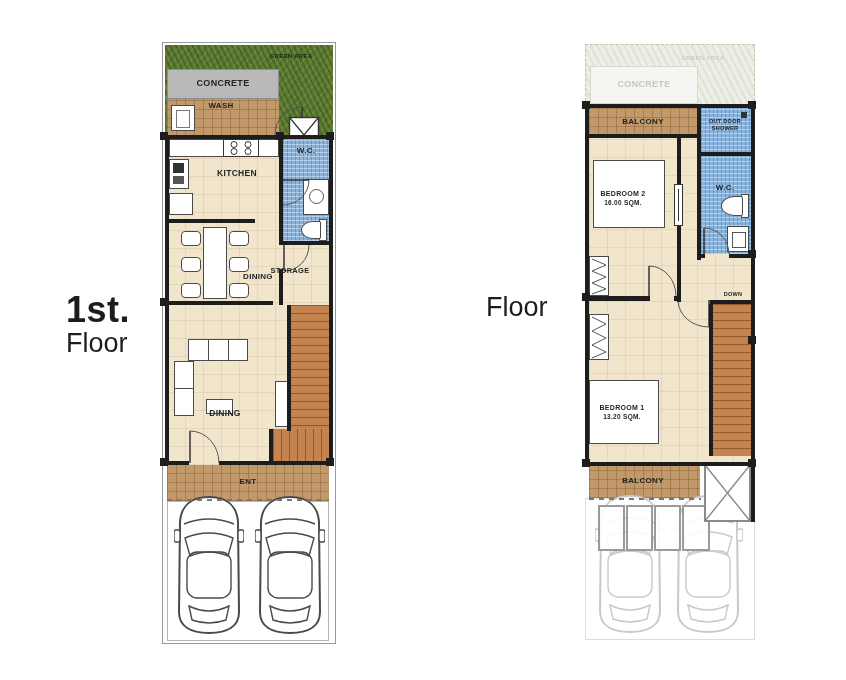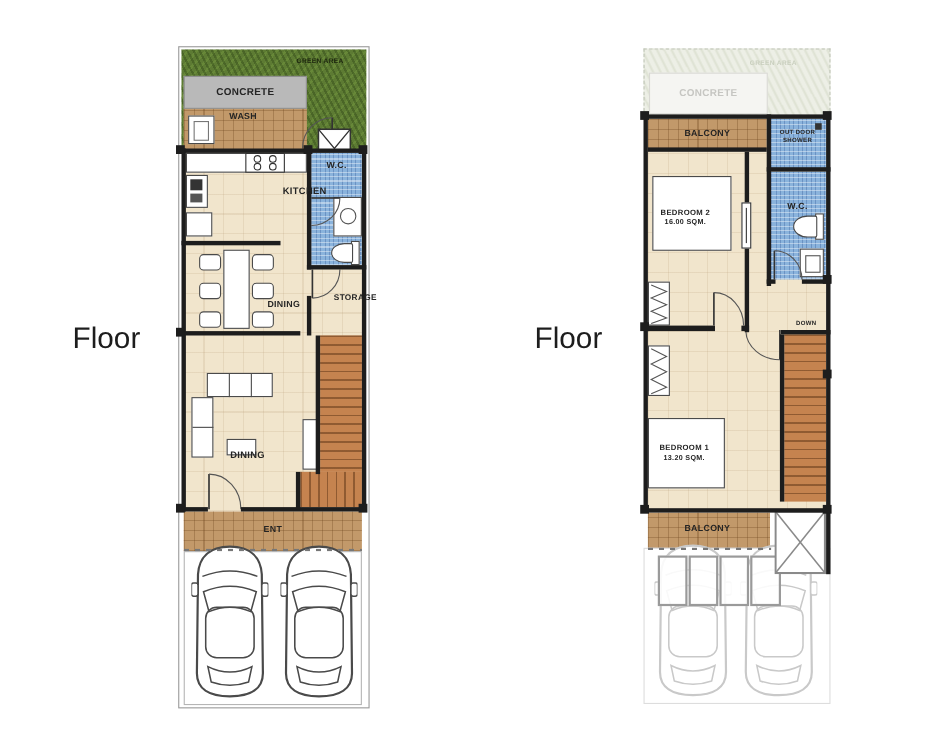--- a/index.html
+++ b/index.html
@@ -55,20 +55,21 @@
       <path d="M15 112 Q35 122 55 112 L52 126 Q35 132 18 126 Z" fill="none" stroke="currentColor" stroke-width="1.4"></path>
       <rect x="0" y="36" width="6" height="12" rx="2" fill="#fff" stroke="currentColor" stroke-width="1.4"></rect>
       <rect x="64" y="36" width="6" height="12" rx="2" fill="#fff" stroke="currentColor" stroke-width="1.4"></rect>
     </symbol>
   </defs>
 </svg>
 
 <div id="canvas">
 
   <div class="title" style="left:66px;top:292px;">
+    <div class="big">1st.</div>
     <div class="small">Floor</div>
   </div>
 
   <div class="title" style="left:486px;top:292px;">
     <div class="small">Floor</div>
   </div>
 
   <div class="plan" style="left:162px;top:42px;border:1px solid #999;">
 
     <div class="abs grass" style="left:2px;top:2px;width:168px;height:92px;"></div>
@@ -109,32 +110,32 @@
       <circle cx="11" cy="5.5" r="3" fill="none" stroke="#333"></circle>
         <circle cx="25" cy="5.5" r="3" fill="none" stroke="#333"></circle>
       <circle cx="11" cy="12.5" r="3" fill="none" stroke="#333"></circle>
         <circle cx="25" cy="12.5" r="3" fill="none" stroke="#333"></circle>
     </svg>
     <div class="furn" style="left:6px;top:116px;width:20px;height:30px;">
       <div style="position:absolute;left:3px;top:3px;width:11px;height:10px;background:#333;"></div>
       <div style="position:absolute;left:3px;top:16px;width:11px;height:8px;background:#555;"></div>
     </div>
     <div class="furn" style="left:6px;top:150px;width:24px;height:22px;"></div>
-    <div class="lbl" style="left:74px;top:126px;font-size:8.5px;margin-left:40px;">KITCHEN</div>
+    <div class="lbl" style="left:74px;top:126px;font-size:8.5px;">KITCHEN</div>
 
     <div class="furn" style="left:40px;top:184px;width:24px;height:72px;"></div>
     <div class="furn" style="left:18px;top:188px;width:20px;height:15px;border-radius:4px;"></div>
     <div class="furn" style="left:18px;top:214px;width:20px;height:15px;border-radius:4px;"></div>
     <div class="furn" style="left:18px;top:240px;width:20px;height:15px;border-radius:4px;"></div>
     <div class="furn" style="left:66px;top:188px;width:20px;height:15px;border-radius:4px;"></div>
     <div class="furn" style="left:66px;top:214px;width:20px;height:15px;border-radius:4px;"></div>
     <div class="furn" style="left:66px;top:240px;width:20px;height:15px;border-radius:4px;"></div>
     <div class="lbl" style="left:95px;top:230px;font-size:8px;">DINING</div>
 
-    <div class="lbl" style="left:160px;top:224px;font-size:7.5px;">STORAGE</div>
+    <div class="lbl" style="left:127px;top:224px;font-size:7.5px;">STORAGE</div>
     <svg class="arc" style="left:120px;top:202px;" width="26" height="26">
       <line x1="1" y1="0" x2="1" y2="26" stroke="#333" stroke-width="1.5"></line>
       <path d="M 1 26 A 25 26 0 0 0 26 0" fill="none" stroke="#555" stroke-width="1"></path>
     </svg>
 
     <div class="abs stairs-h" style="left:128px;top:262px;width:38px;height:124px;"></div>
     <div class="abs stairs-v" style="left:110px;top:386px;width:56px;height:32px;"></div>
 
     <div class="furn" style="left:25px;top:296px;width:60px;height:22px;">
       <div style="position:absolute;left:19px;top:0;width:1px;height:21px;background:#4a4a4a;"></div>

